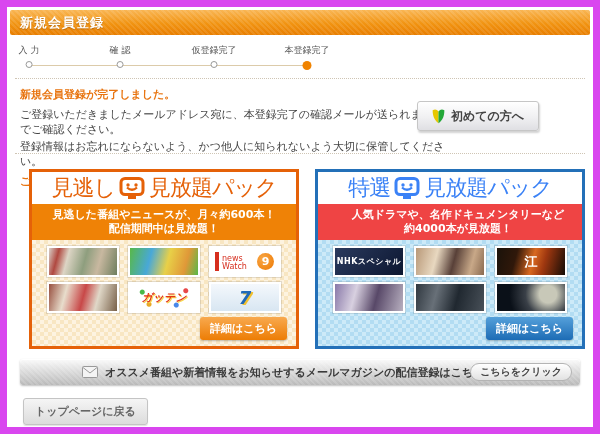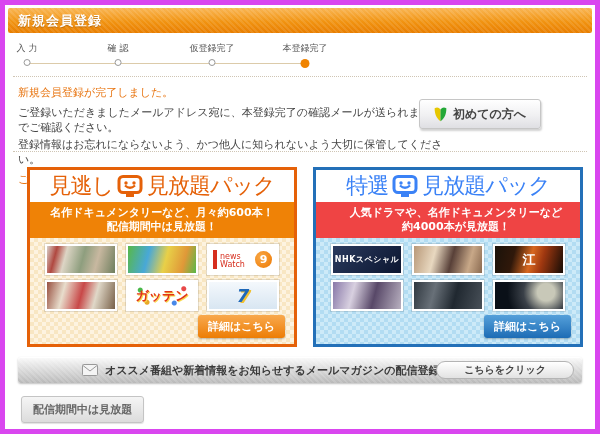--- a/index.html
+++ b/index.html
@@ -1,18 +1,18 @@
 <!DOCTYPE html>
 <html><head>
 <meta charset="utf-8">
 <style>
   * { margin:0; padding:0; box-sizing:border-box; }
   body { background:#fff; font-family:"DejaVu Sans", sans-serif; }
   .page { position:relative; width:600px; height:434px; background:#fff;
-          border:5px solid #d946ef; overflow:hidden; }
+          border:7px solid #d946ef; overflow:hidden; }
 
   
   .header { position:absolute; top:3px; left:3px; right:3px; height:25px;
     border-radius:2px;
     background:
       repeating-linear-gradient(45deg, rgba(255,255,255,.10) 0 2px, rgba(255,255,255,0) 2px 4px),
       linear-gradient(180deg,#f9b654 0%,#f19311 55%,#e87e00 100%);
     display:flex; align-items:center; padding-left:10px; }
   .header span { color:#fff; font-weight:bold; font-size:13px;
     text-shadow:0 1px 1px rgba(120,60,0,.45); letter-spacing:1px; }
@@ -28,21 +28,21 @@
     border:1px solid #999; }
   .step-circle.current { width:9px; height:9px; background:#f08300; border:none; }
 
   .divider { position:absolute; left:8px; right:8px; height:0;
     border-top:1px dotted #cfc5b4; }
   .d1 { top:71px; } .d2 { top:146px; }
 
   
   .message { position:absolute; top:80px; left:13px; width:430px; }
   .message p { font-size:11px; line-height:15px; color:#444; margin-bottom:2px; }
-  .message p.orange { color:#e87511; font-weight:normal; }
+  .message p.orange { color:#e87511; font-weight:bold; }
   .message p.first { margin-bottom:5px; }
   .message p.last { margin-top:5px; }
 
   .beginner-btn { position:absolute; top:94px; right:54px; height:30px;
     display:flex; align-items:center; gap:6px; padding:0 14px;
     background:linear-gradient(180deg,#ffffff 0%,#f0f0f2 55%,#dfdfe3 100%);
     border:1px solid #c6c6c6; border-radius:3px; cursor:pointer;
     box-shadow:1px 2px 2px rgba(0,0,0,.18); }
   .beginner-btn span { font-size:12px; font-weight:bold; color:#444; }
 
@@ -90,21 +90,21 @@
     font-size:8px; line-height:8px; font-weight:normal; color:#d62e1e; }
   .nw-badge { position:absolute; right:5px; top:5px; width:17px; height:17px;
     border-radius:50%; background:radial-gradient(circle at 35% 35%,#f8a848,#ee7800);
     color:#fff; font-size:11px; font-weight:bold; text-align:center; line-height:17px; }
   .t-l4 { background:linear-gradient(105deg,#985040 0%,#e8ddcc 25%,#c84848 50%,#e0d8c8 70%,#786048 100%); }
   .t-l5 { background:
       radial-gradient(circle at 18% 30%,#48b848 2px,transparent 3px),
       radial-gradient(circle at 82% 25%,#e84848 2px,transparent 3px),
       radial-gradient(circle at 68% 78%,#4888e8 2px,transparent 3px),
       radial-gradient(circle at 28% 75%,#e8a828 2px,transparent 3px),#fff; }
-  .t-l5 .thumb-label { color:#e23418; font-size:13px; text-shadow:1px 1px 0 #f8d848; }
+  .t-l5 .thumb-label { color:#e23418; font-size:11px; text-shadow:1px 1px 0 #f8d848;font-style:italic; }
   .t-l6 { background:linear-gradient(180deg,#f4f8fc,#d8e6f2); }
   .t-l6 .thumb-label { color:#1e68b8; font-size:18px; font-style:italic;
     text-shadow:2px 1px 0 #f0c030; }
   .t-r1 { background:linear-gradient(135deg,#2a3a5e,#0c1630); }
   .t-r1 .thumb-label { color:#fff; letter-spacing:.5px; }
   .t-r2 { background:linear-gradient(105deg,#b89878 0%,#e8d8c0 30%,#584038 55%,#c8a888 80%,#8a6a50 100%); }
   .t-r3 { background:linear-gradient(105deg,#1a120a 0%,#30180a 28%,#d86820 52%,#a03810 68%,#140c06 100%); }
   .t-r3 .thumb-label { color:#fff; font-size:13px; }
   .t-r4 { background:linear-gradient(105deg,#8878a8 0%,#d8d0e0 30%,#584868 60%,#b8b0c0 100%); }
   .t-r5 { background:linear-gradient(105deg,#303840 0%,#687078 30%,#202830 60%,#485058 100%); }
@@ -120,21 +120,21 @@
   
   .mailbar { position:absolute; top:352px; left:13px; right:13px; height:26px;
     border-radius:3px; cursor:pointer;
     background:
       repeating-linear-gradient(45deg, rgba(255,255,255,.14) 0 2px, rgba(255,255,255,0) 2px 4px),
       linear-gradient(180deg,#fbfbfb 0%,#dcdcdc 45%,#b9b9b9 100%);
     box-shadow:inset 0 1px 0 #fff, 0 1px 2px rgba(0,0,0,.25);
     display:flex; align-items:center; justify-content:center; gap:7px; }
   .mailbar-text { font-size:11px; font-weight:bold; color:#3a3a3a; }
   .mail-pill { position:absolute; right:8px; top:4px; height:18px; line-height:16px;
-    padding:0 27px; border-radius:10px; border:1px solid #b4b4b4; cursor:pointer;
+    padding:0 9px; border-radius:10px; border:1px solid #b4b4b4; cursor:pointer;
     background:linear-gradient(180deg,#ffffff,#e2e2e2);
     font-size:10px; font-weight:bold; color:#444; font-family:inherit; }
 
   
   .back-btn { position:absolute; top:391px; left:16px; padding:5px 11px;
     background:linear-gradient(180deg,#f5f5f5,#dcdcdc); cursor:pointer;
     border:1px solid #c4c4c4; border-radius:3px; font-family:inherit;
     font-size:11px; font-weight:bold; color:#666;
     box-shadow:0 1px 1px rgba(0,0,0,.12); }
 </style>
@@ -192,21 +192,21 @@
       <svg class="tv-icon" width="26" height="23" viewBox="0 0 26 23">
         <rect x="2" y="1.5" width="22" height="16" rx="4" fill="none" stroke="currentColor" stroke-width="3"></rect>
         <circle cx="9" cy="8" r="1.7" fill="currentColor"></circle>
         <circle cx="17" cy="8" r="1.7" fill="currentColor"></circle>
         <path d="M8 10.5 Q13 15 18 10.5" fill="none" stroke="currentColor" stroke-width="2.2"></path>
         <rect x="9" y="19" width="8" height="3" fill="currentColor"></rect>
       </svg>
       <span>見放題パック</span>
     </div>
     <div class="pack-sub">
-      <div>名作ドキュメンタリーなど、月々約600本！</div>
+      <div>見逃した番組やニュースが、月々約600本！</div>
       <div>配信期間中は見放題！</div>
     </div>
     <div class="pack-body">
       <div class="thumb-grid">
         <div class="thumb t-l1">
           <span class="thumb-label"></span>
         </div>
         <div class="thumb t-l2">
           <span class="thumb-label"></span>
         </div>
@@ -275,15 +275,15 @@
 
   <div class="mailbar">
     <svg width="16" height="12" viewBox="0 0 16 12">
       <rect x="0.5" y="0.5" width="15" height="11" rx="1" fill="#f4f4f4" stroke="#999"></rect>
       <path d="M1 1.5 L8 7 L15 1.5" fill="none" stroke="#999"></path>
     </svg>
     <span class="mailbar-text">オススメ番組や新着情報をお知らせするメールマガジンの配信登録はこちらから！</span>
     <button class="mail-pill">こちらをクリック</button>
   </div>
 
-  <button class="back-btn">配信期間中は見放題</button>
+  <button class="back-btn">トップページに戻る</button>
 
 </div>
 
 </body></html>

